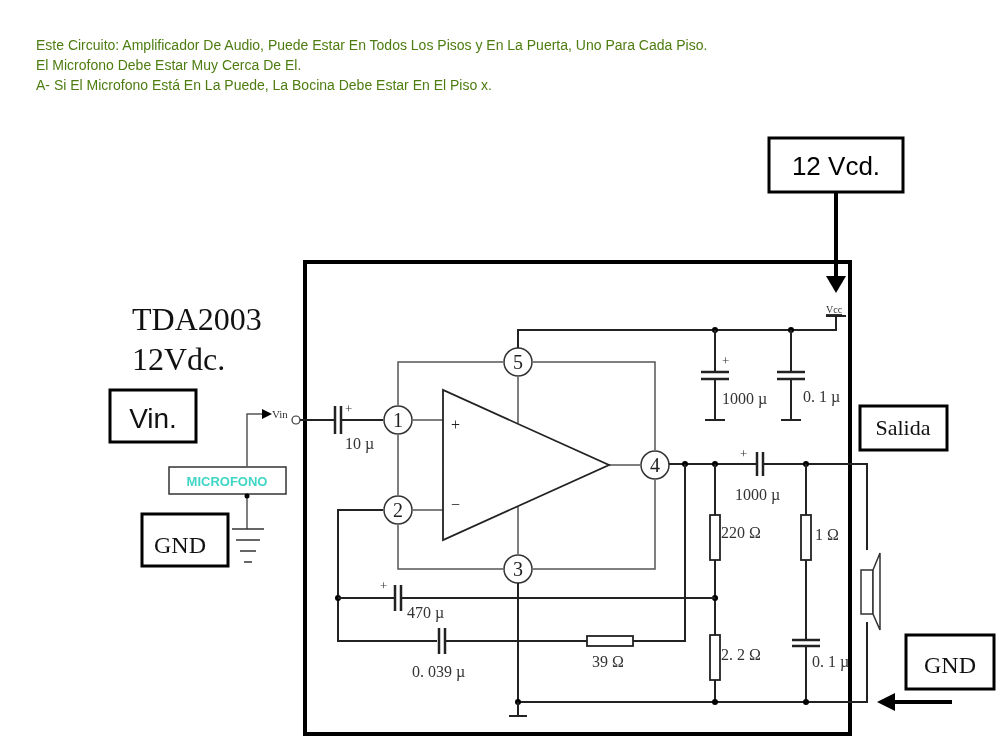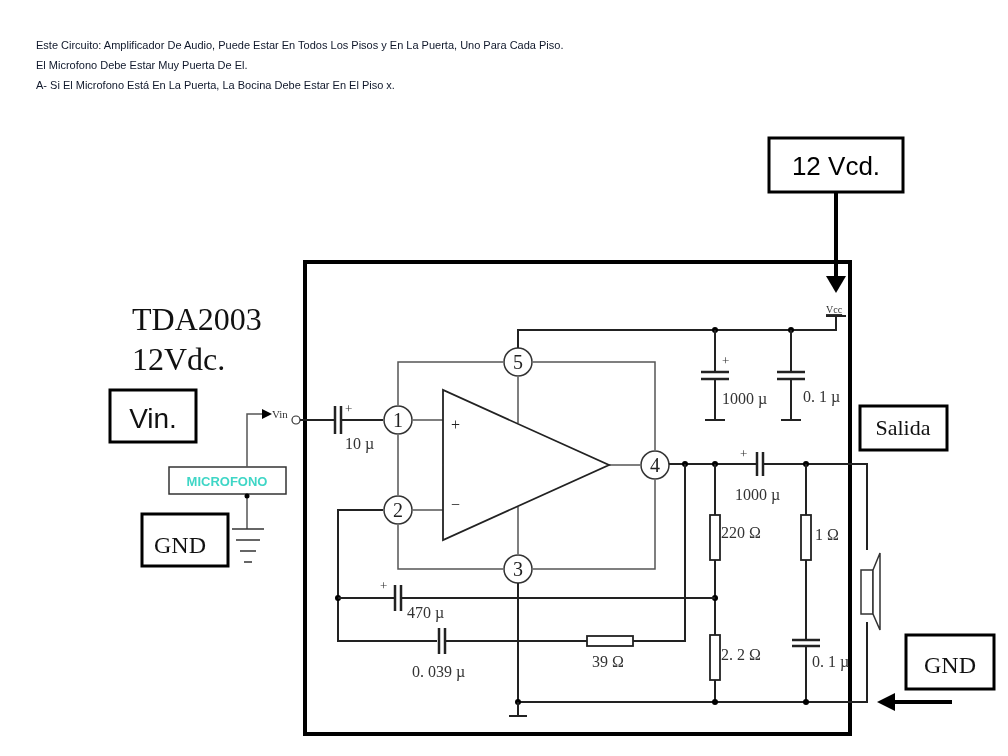--- a/index.html
+++ b/index.html
@@ -1,34 +1,34 @@
 <!DOCTYPE html>
 <html><head>
 <meta charset="utf-8">
 <style>
   html, body { margin: 0; padding: 0; background: #ffffff; }
   body { width: 1008px; height: 756px; position: relative; overflow: hidden; font-family: "Liberation Sans", sans-serif; }
-  .notes { position: absolute; left: 36px; top: 35px; font-family: "Liberation Sans", sans-serif; font-size: 11px; line-height: 20px; color: #0f172a; }
+  .notes { position: absolute; left: 36px; top: 35px; font-family: "Liberation Sans", sans-serif; font-size: 14px; line-height: 20px; color: #4d7c0f; }
   .notes div { white-space: nowrap; }
   svg { position: absolute; left: 0; top: 0; }
   .serif { font-family: "Liberation Serif", serif; }
   .sans { font-family: "Liberation Sans", sans-serif; }
   .wire { stroke: #222; stroke-width: 2; fill: none; }
   .wire-thin { stroke: #555; stroke-width: 1.5; fill: none; }
   .pin circle { fill: #fff; stroke: #333; stroke-width: 1.5; }
   .lbl { font-family: "Liberation Serif", serif; font-size: 16px; fill: #333; }
   .dot { fill: #000; }
 </style>
 </head>
 <body>
 
 <div class="notes">
   <div>Este Circuito: Amplificador De Audio, Puede Estar En Todos Los Pisos y En La Puerta, Uno Para Cada Piso.</div>
-  <div>El Microfono Debe Estar Muy Puerta De El.</div>
-  <div>A- Si El Microfono Está En La Puerta, La Bocina Debe Estar En El Piso x.</div>
+  <div>El Microfono Debe Estar Muy Cerca De El.</div>
+  <div>A- Si El Microfono Está En La Puede, La Bocina Debe Estar En El Piso x.</div>
 </div>
 
 <svg width="1008" height="756" viewBox="0 0 1008 756">
 
   <g>
     <rect x="769" y="138" width="134" height="54" fill="#fff" stroke="#000" stroke-width="3"></rect>
     <text x="836" y="175" text-anchor="middle" class="sans" font-size="26" fill="#000">12 Vcd.</text>
   </g>
   <line x1="836" y1="192" x2="836" y2="280" stroke="#000" stroke-width="4"></line>
   <polygon points="826,276 846,276 836,293" fill="#000"></polygon>

